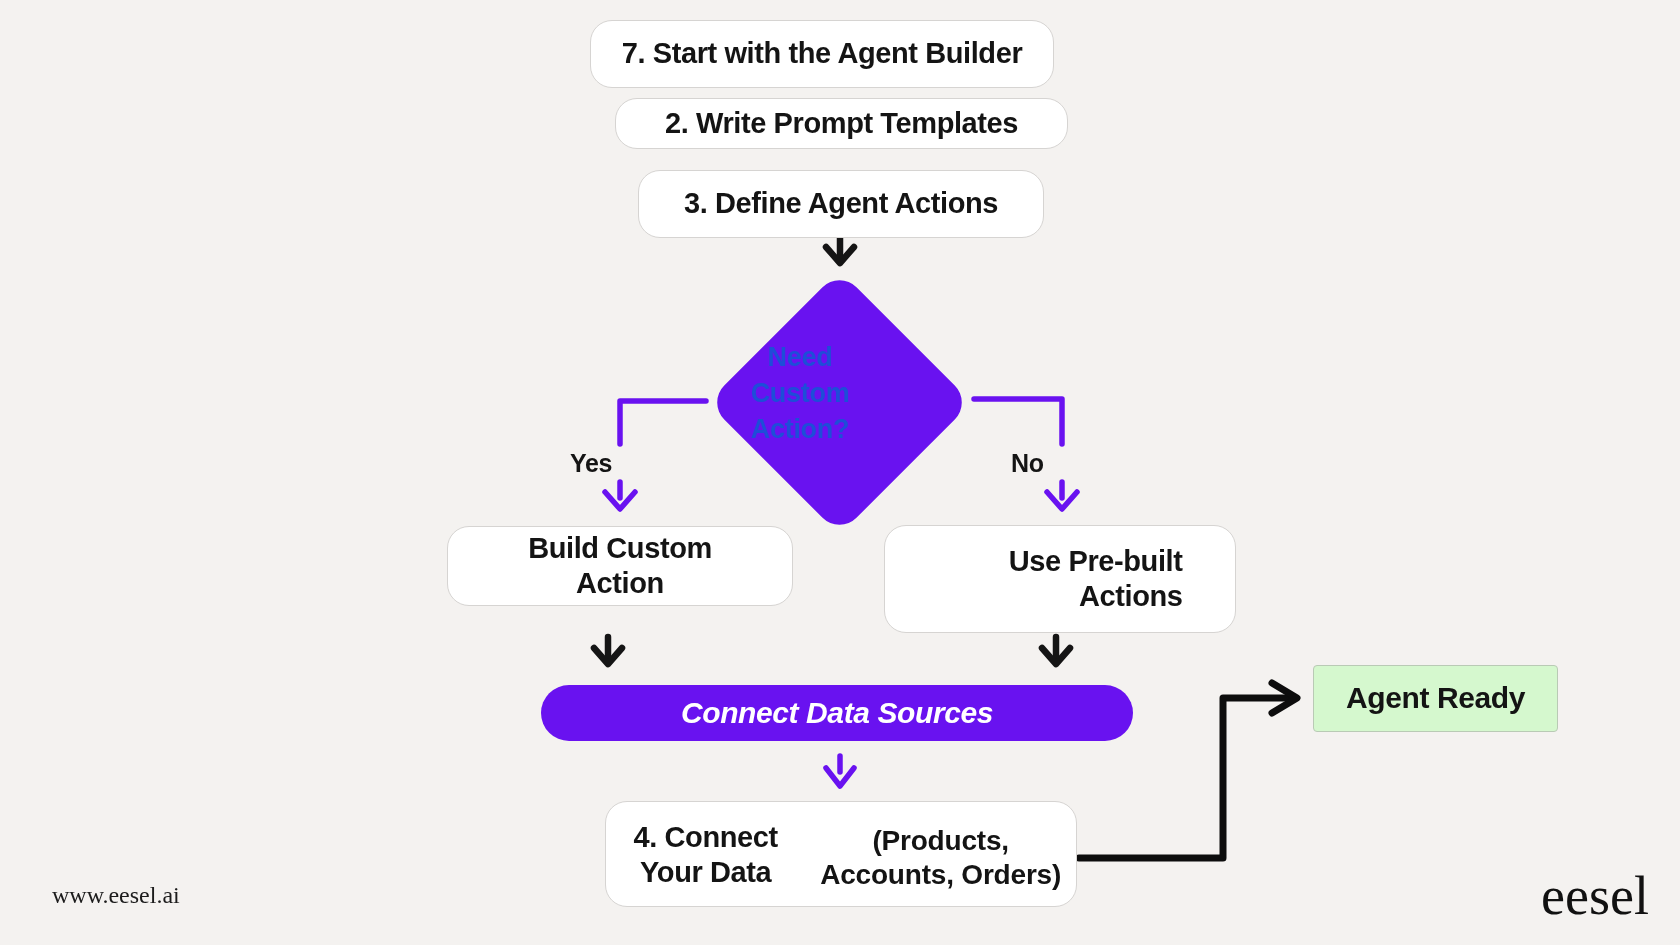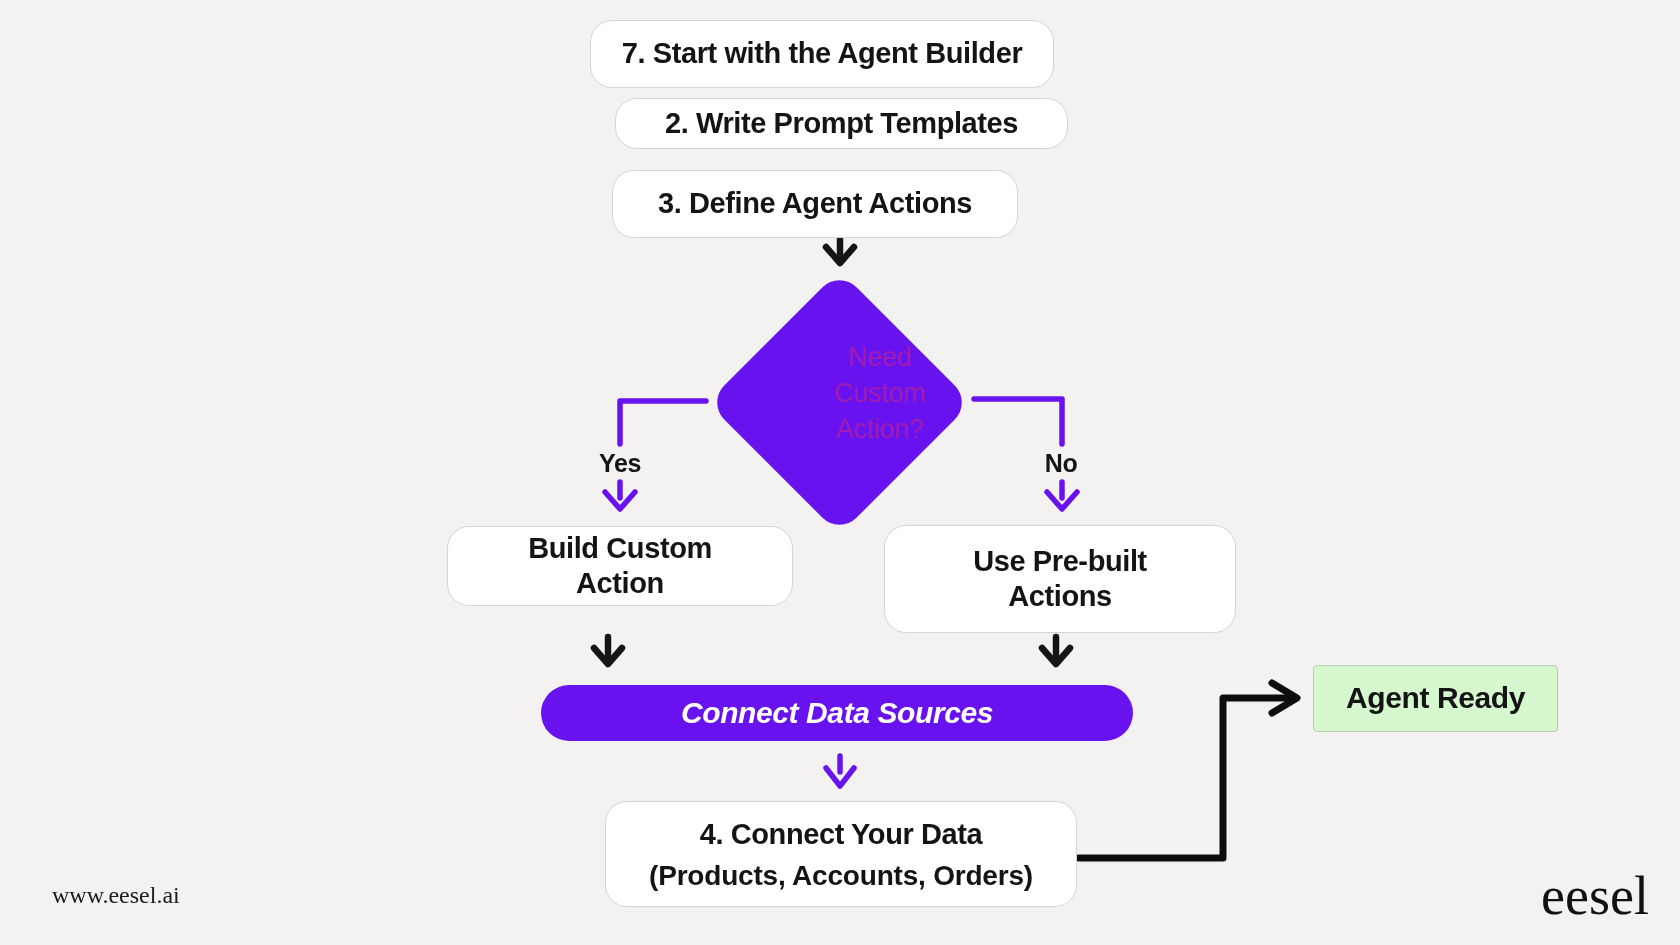--- a/index.html
+++ b/index.html
@@ -35,73 +35,72 @@
   }
   .white-box {
     background: #ffffff;
     border: 1.5px solid var(--box-border);
     border-radius: 22px;
     font-size: 29px;
     color: var(--ink);
   }
   .step1 { left: 590px; top: 20px;  width: 464px; height: 68px; }
   .step2 { left: 615px; top: 98px;  width: 453px; height: 51px; }
-  .step3 { left: 612px; top: 170px; width: 406px; height: 68px; }
+  .step3 { left: 638px; top: 170px; width: 406px; height: 68px; }
 
   .diamond {
     position: absolute;
     left: 746px; top: 309px;
     width: 187px; height: 187px;
     background: var(--purple);
     border-radius: 24px;
     transform: rotate(45deg);
   }
   .diamond-label {
     position: absolute;
     left: 730px; top: 338px;
     width: 220px; height: 112px;
-    display: flex; align-items: center; justify-content: flex-end;
+    display: flex; align-items: center; justify-content: flex-start;
     text-align: center;
-    color: #a21caf;
-    font-weight: 400;
+    color: #1d4ed8;
+    font-weight: 700;
     font-size: 27px;
     line-height: 1.33;
     letter-spacing: -0.3px;
   }
   .diamond-label span { display: inline-block; max-width: 140px; }
 
   .branch-label {
     position: absolute;
     width: 100px;
-    text-align: center;
     font-weight: 700;
     font-size: 25px;
     letter-spacing: -0.3px;
     color: var(--ink);
   }
   .yes-label { left: 570px; top: 449px; }
   .no-label  { left: 1011px; top: 449px; }
 
   .box-yes { left: 447px; top: 526px; width: 346px; height: 80px; }
   .box-no  { left: 884px; top: 525px; width: 352px; height: 108px; }
   .box-yes span { display: inline-block; max-width: 235px; }
-  .box-no  span { display: inline-block; max-width: 245px; }
+  .box-no  span { display: inline-block; max-width: 245px; text-align: right; }
 
   .connect-bar {
     left: 541px; top: 685px; width: 592px; height: 56px;
     background: var(--purple);
     border-radius: 34px;
     color: #ffffff;
     font-size: 30px;
     font-style: italic;
   }
 
   .step4 {
     left: 605px; top: 801px; width: 472px; height: 106px;
-    flex-direction: column;
+    flex-direction: row;
     padding-top: 2px;
   }
   .step4 .title { font-weight: 700; font-size: 29px; }
   .step4 .subtitle { font-weight: 700; font-size: 28px; letter-spacing: -0.2px; margin-top: 6px; }
 
   .agent-ready {
     left: 1313px; top: 665px; width: 245px; height: 67px;
     background: var(--green);
     border: 1px solid #b9cab5;
     border-radius: 4px;

